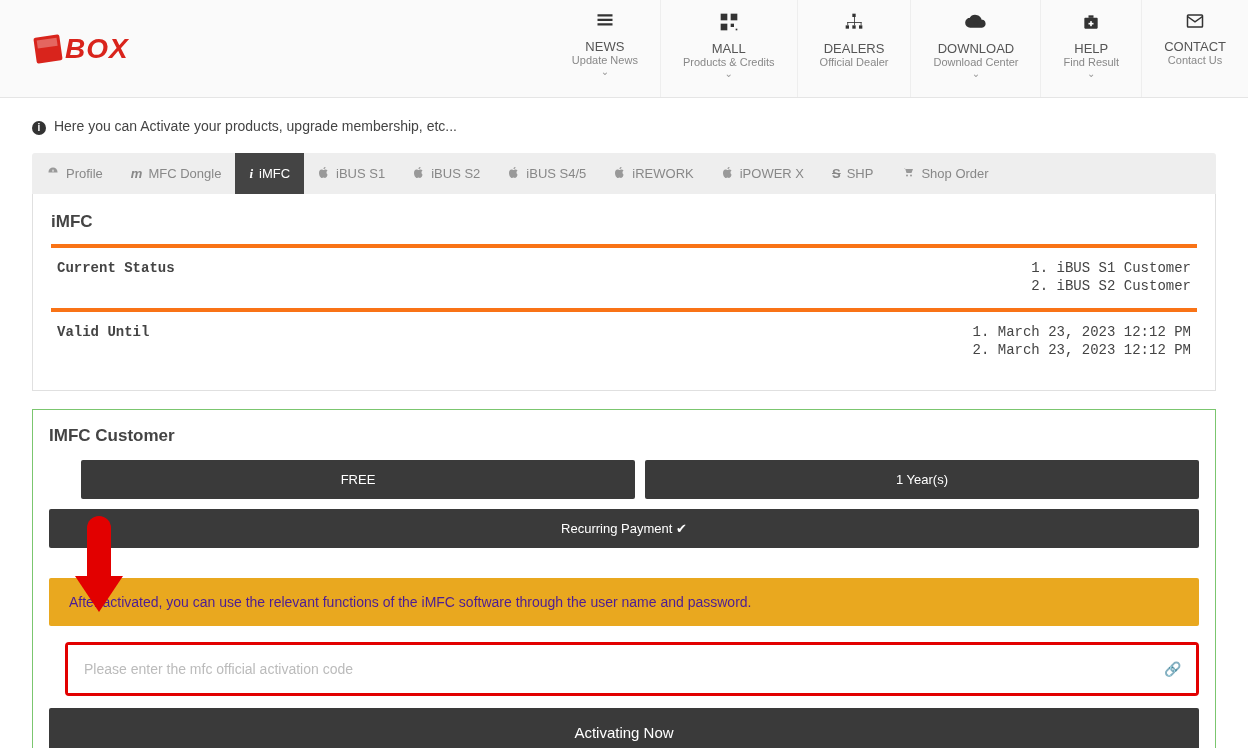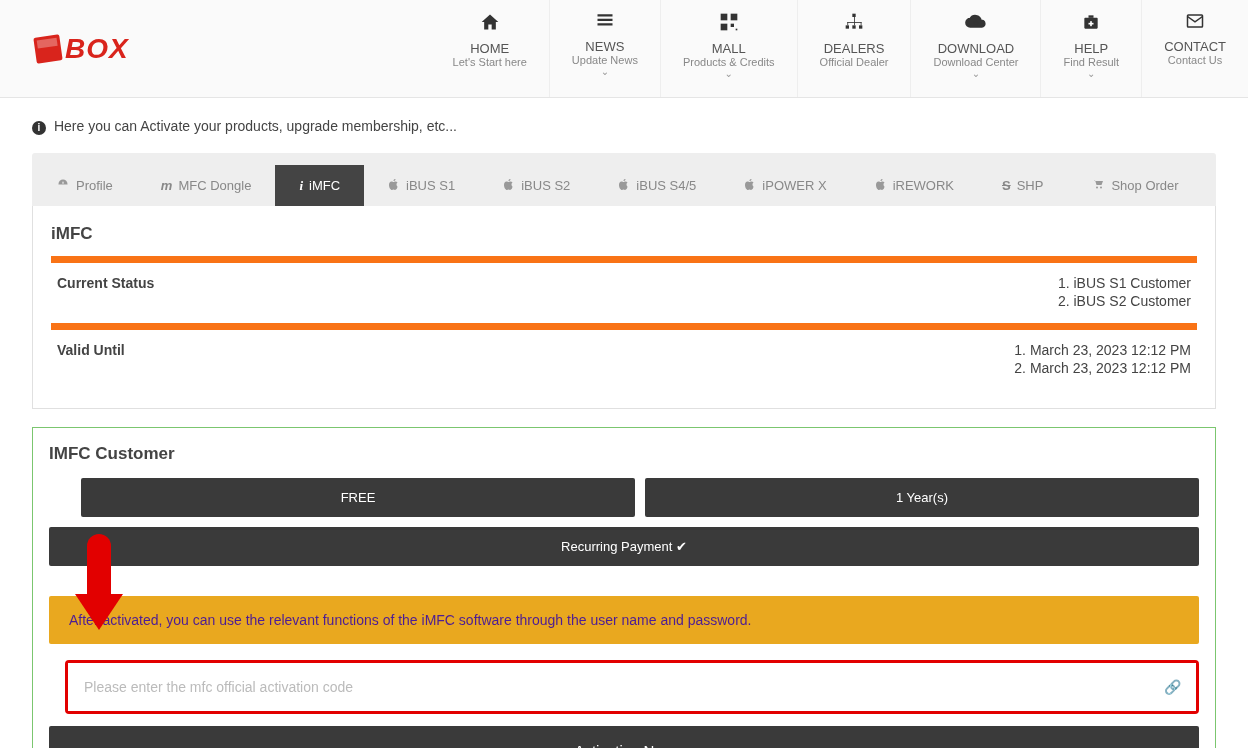--- a/index.html
+++ b/index.html
@@ -19,29 +19,29 @@
 .nav-sub { font-size: 11px; color: #888; }
 .nav-chevron { font-size: 10px; color: #999; }
 
 
 .content { padding: 20px 32px; }
 .info-line { color: #444; font-size: 14px; margin-bottom: 18px; }
 .info-icon { display: inline-block; width: 14px; height: 14px; border-radius: 50%; background: #333; color: #fff; font-size: 10px; font-weight: bold; text-align: center; line-height: 14px; margin-right: 4px; }
 
 
 .tabs { display: flex; background: #eee; border-radius: 3px 3px 0 0; overflow: hidden; }
-.tab { padding: 12px 24px; font-size: 13px; color: #888; cursor: pointer; display: flex; align-items: center; gap: 6px; position: relative; margin-top: 12px; }
+.tab { padding: 12px 14px; font-size: 13px; color: #888; cursor: pointer; display: flex; align-items: center; gap: 6px; position: relative; }
 .tab.active { background: #444; color: #fff; }
 .tab.active::after { content: ''; position: absolute; bottom: -6px; left: 50%; transform: translateX(-50%); width: 0; height: 0; border-left: 6px solid transparent; border-right: 6px solid transparent; border-top: 6px solid #444; }
 .tab-icon { font-size: 13px; }
 
 
 .panel { border: 1px solid #e0e0e0; border-top: none; padding: 18px; margin-bottom: 18px; }
 .panel-h { font-size: 17px; font-weight: 700; color: #444; margin-bottom: 12px; }
-.row { display: flex; justify-content: space-between; padding: 12px 6px; border-top: 7px solid #f97316; font-size: 14px; }
+.row { display: flex; justify-content: space-between; padding: 12px 6px; border-top: 4px solid #f97316; font-size: 14px; font-family: Liberation Mono, monospace; }
 .row-k { font-weight: 700; color: #444; }
 .row-v { text-align: right; color: #444; }
 .row-v div { margin-bottom: 2px; }
 
 
 .customer { border: 1px solid #7bc66f; padding: 16px; }
 .customer-h { font-size: 17px; font-weight: 700; color: #444; margin-bottom: 14px; }
 .c-row { display: flex; gap: 10px; margin-bottom: 10px; margin-left: 32px; }
 .c-btn { flex: 1; background: #3a3a3a; color: #fff; text-align: center; padding: 12px; font-size: 13px; border-radius: 2px; cursor: pointer; }
 .c-btn.full { flex: none; width: 100%; }
@@ -59,27 +59,20 @@
 </style>
 </head>
 <body>
 
 <div class="header">
   <div class="logo-area">
     <div class="logo-text"><span class="logo-box"></span>BOX</div>
   </div>
   <div class="nav" id="nav">
       <div class="nav-item">
-        <div class="nav-icon"><svg width="22" height="20" viewBox="0 0 24 24" fill="#333">
-            <path d="M12 3l10 9h-3v9h-5v-6h-4v6H5v-9H2z"></path>
-          </svg></div>
-    <div class="nav-title">HOME</div>
-    <div class="nav-sub">Let's Start here</div>
-    </div>
-      <div class="nav-item">
         <div class="nav-icon"><svg width="22" height="18" viewBox="0 0 24 24" fill="#333">
             <rect x="2" y="3" width="20" height="3"></rect>
             <rect x="2" y="9" width="20" height="3"></rect>
             <rect x="2" y="15" width="20" height="3"></rect>
           </svg></div>
     <div class="nav-title">NEWS</div>
     <div class="nav-sub">Update News</div>
     <div class="nav-chevron">⌄</div>
       </div>
       <div class="nav-item">
@@ -175,27 +168,27 @@
       <div class="tab">
         <span class="tab-icon"><svg width="12" height="14" viewBox="0 0 24 24" fill="#999">
             <path d="M17 13c0-3 2-4 2-4s-1-2-4-2c-2 0-3 1-4 1s-2-1-4-1c-3 0-5 3-5 7 0 5 3 10 6 10 1 0 2-1 3-1s2 1 3 1c3 0 5-5 5-7-2-1-2-4-2-4zm-3-8c1-1 1-3 1-3s-2 0-3 1-1 3-1 3 2 0 3-1z"></path>
           </svg></span>
         <span>iBUS S4/5</span>
       </div>
       <div class="tab">
         <span class="tab-icon"><svg width="12" height="14" viewBox="0 0 24 24" fill="#999">
             <path d="M17 13c0-3 2-4 2-4s-1-2-4-2c-2 0-3 1-4 1s-2-1-4-1c-3 0-5 3-5 7 0 5 3 10 6 10 1 0 2-1 3-1s2 1 3 1c3 0 5-5 5-7-2-1-2-4-2-4zm-3-8c1-1 1-3 1-3s-2 0-3 1-1 3-1 3 2 0 3-1z"></path>
           </svg></span>
+        <span>iREWORK</span>
+      </div>
+      <div class="tab">
+        <span class="tab-icon"><svg width="12" height="14" viewBox="0 0 24 24" fill="#999">
+            <path d="M17 13c0-3 2-4 2-4s-1-2-4-2c-2 0-3 1-4 1s-2-1-4-1c-3 0-5 3-5 7 0 5 3 10 6 10 1 0 2-1 3-1s2 1 3 1c3 0 5-5 5-7-2-1-2-4-2-4zm-3-8c1-1 1-3 1-3s-2 0-3 1-1 3-1 3 2 0 3-1z"></path>
+          </svg></span>
         <span>iPOWER X</span>
-      </div>
-      <div class="tab">
-        <span class="tab-icon"><svg width="12" height="14" viewBox="0 0 24 24" fill="#999">
-            <path d="M17 13c0-3 2-4 2-4s-1-2-4-2c-2 0-3 1-4 1s-2-1-4-1c-3 0-5 3-5 7 0 5 3 10 6 10 1 0 2-1 3-1s2 1 3 1c3 0 5-5 5-7-2-1-2-4-2-4zm-3-8c1-1 1-3 1-3s-2 0-3 1-1 3-1 3 2 0 3-1z"></path>
-          </svg></span>
-        <span>iREWORK</span>
       </div>
       <div class="tab">
         <span class="tab-icon"><span style="text-decoration:line-through;font-weight:bold">S</span></span>
         <span>SHP</span>
       </div>
       <div class="tab">
         <span class="tab-icon"><svg width="14" height="12" viewBox="0 0 24 24" fill="#999">
             <path d="M4 4h2l3 10h10l3-8H7"></path>
             <circle cx="10" cy="19" r="2"></circle>
             <circle cx="18" cy="19" r="2"></circle>

